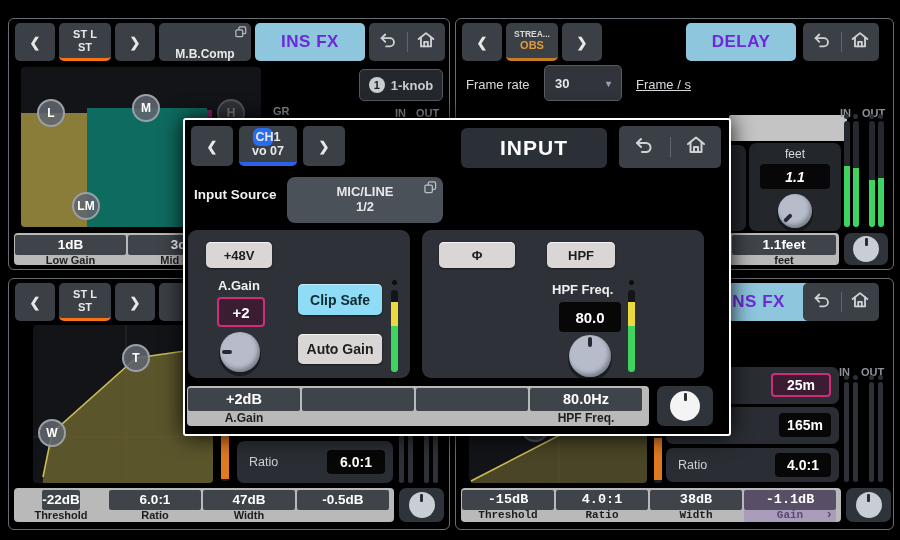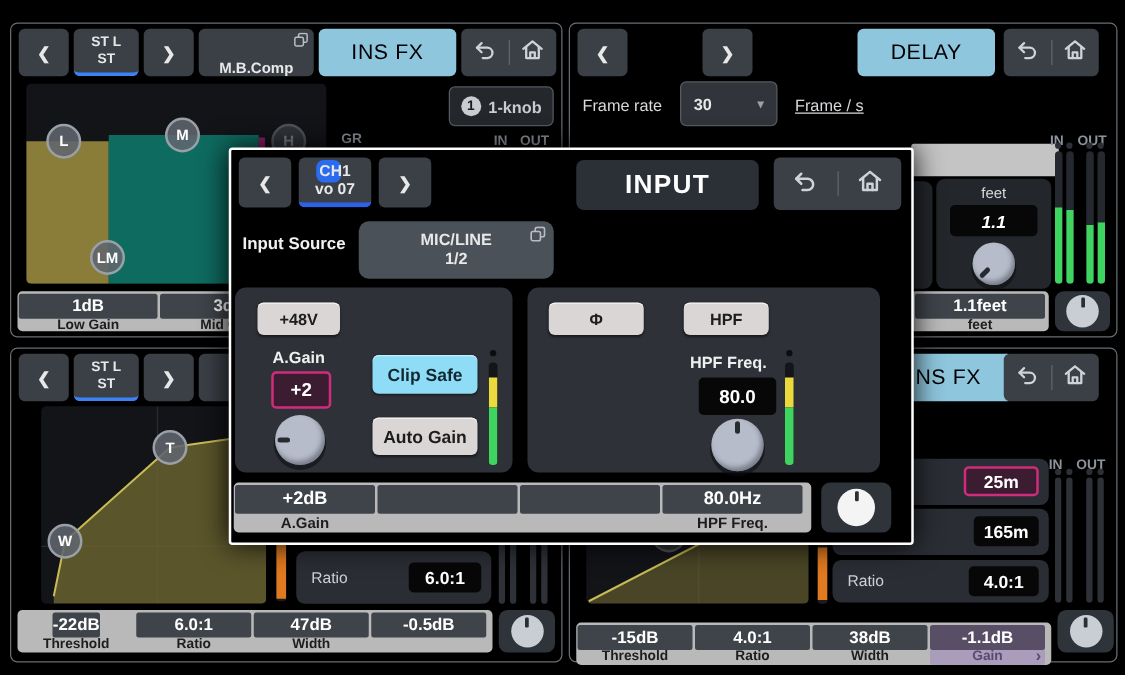--- a/index.html
+++ b/index.html
@@ -5,27 +5,27 @@
   html,body{margin:0;padding:0;background:#000;}
   .stage{position:relative;width:900px;height:540px;background:#000;overflow:hidden;
          font-family:"Liberation Sans",sans-serif;-webkit-font-smoothing:antialiased;}
   .abs{position:absolute;}
   .panel{position:absolute;background:#000;border:1px solid #676d74;border-radius:6px;}
   
   .btn{position:absolute;background:#3b4047;border-radius:5px;color:#e8e8e8;display:flex;
        align-items:center;justify-content:center;font-weight:bold;box-sizing:border-box;}
   .chev{font-size:13px;}
   .chbtn{flex-direction:column;line-height:1.12;font-size:11px;text-align:center;}
-  .chbtn.red{border-bottom:3px solid #3b82f6;}
+  .chbtn.red{border-bottom:3px solid #f97316;}
   .chbtn.orange{border-bottom:3px solid #c67c22;}
   .chbtn.blue{border-bottom:4px solid #2c62e8;}
   .chbtn .l1s{font-size:8.5px;font-weight:bold;color:#d8d8d8;}
   .chbtn .org{color:#e29a3a;}
-  .tab{position:absolute;background:#8ec6dd;color:#000000;border-radius:5px;display:flex;
-       align-items:center;justify-content:center;font-weight:normal;font-size:17px;letter-spacing:.5px;}
+  .tab{position:absolute;background:#8ec6dd;color:#6d28d9;border-radius:5px;display:flex;
+       align-items:center;justify-content:center;font-weight:bold;font-size:17px;letter-spacing:.5px;}
   .navgrp{position:absolute;background:#3b4047;border-radius:5px;display:flex;
           align-items:center;justify-content:space-evenly;}
   .navdiv{width:1px;height:20px;background:#60656c;}
   .lib{font-size:12px;align-items:flex-end;}
   .cicon{position:absolute;top:3px;right:4px;}
   
   .vbox{position:absolute;background:#070708;color:#fff;font-weight:bold;border-radius:4px;
         display:flex;align-items:center;justify-content:center;font-size:14px;box-sizing:border-box;}
   .vmag{background:#3c1c31;border:2px solid #cf2d7b;}
   
@@ -146,20 +146,24 @@
       </div>
       <div class="fcell" style="width:113px;">
         <div class="fval">3dB</div>
         <div class="flab">Mid Gain</div>
       </div>
     </div>
   </div>
 
   <div class="panel" style="left:455px;top:18px;width:437px;height:250px;">
     <div class="btn chev" style="left:6px;top:4px;width:40px;height:38px;">❮</div>
+    <div class="btn chbtn orange" style="left:50px;top:4px;width:52px;height:38px;">
+      <span class="l1s">STREA...</span>
+      <span class="org">OBS</span>
+    </div>
     <div class="btn chev" style="left:106px;top:4px;width:40px;height:38px;">❯</div>
     <div class="tab" style="left:230px;top:4px;width:110px;height:38px;">DELAY</div>
     <div class="navgrp" style="left:347px;top:4px;width:76px;height:38px;">
       <span><svg width="22" height="22" viewBox="0 0 24 24" fill="none" stroke="#cfd3d8" stroke-width="2" stroke-linecap="round" stroke-linejoin="round">
             <path d="M9 14 L5 10 L9 6"></path>
             <path d="M5 10 h9 a4.5 4.5 0 0 1 0 9 h-4"></path>
           </svg></span>
       <span class="navdiv"></span>
       <span><svg width="22" height="22" viewBox="0 0 24 24" fill="none" stroke="#cfd3d8" stroke-width="2" stroke-linecap="round" stroke-linejoin="round">
             <path d="M4 11 L12 4.5 L20 11"></path>
@@ -323,21 +327,21 @@
     <div class="lab dim" style="left:405px;top:87px;">OUT</div>
     <div class="dot" style="left:388px;top:96px;"></div>
       <div class="dot" style="left:397px;top:96px;"></div>
     <div class="dot" style="left:413px;top:96px;"></div>
       <div class="dot" style="left:422px;top:96px;"></div>
     <div class="mtrack" style="left:388px;top:103px;width:5px;height:100px;background:#2e3238;"></div>
     <div class="mtrack" style="left:397px;top:103px;width:5px;height:100px;background:#2e3238;"></div>
     <div class="mtrack" style="left:413px;top:103px;width:5px;height:100px;background:#2e3238;"></div>
     <div class="mtrack" style="left:422px;top:103px;width:5px;height:100px;background:#2e3238;"></div>
 
-    <div class="fbar" style="left:5px;top:219px;width:380px;height:34px;">
+    <div class="fbar" style="left:5px;top:209px;width:380px;height:34px;font-family:Liberation Mono, monospace;">
       <div class="fcell" style="width:94px;">
         <div class="fval">-15dB</div>
         <div class="flab">Threshold</div>
       </div>
       <div class="fcell" style="width:94px;">
         <div class="fval">4.0:1</div>
         <div class="flab">Ratio</div>
       </div>
       <div class="fcell" style="width:94px;">
         <div class="fval">38dB</div>

